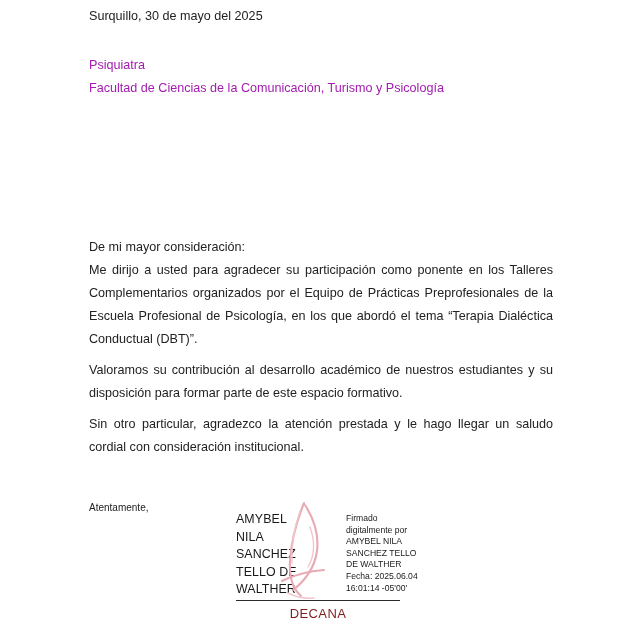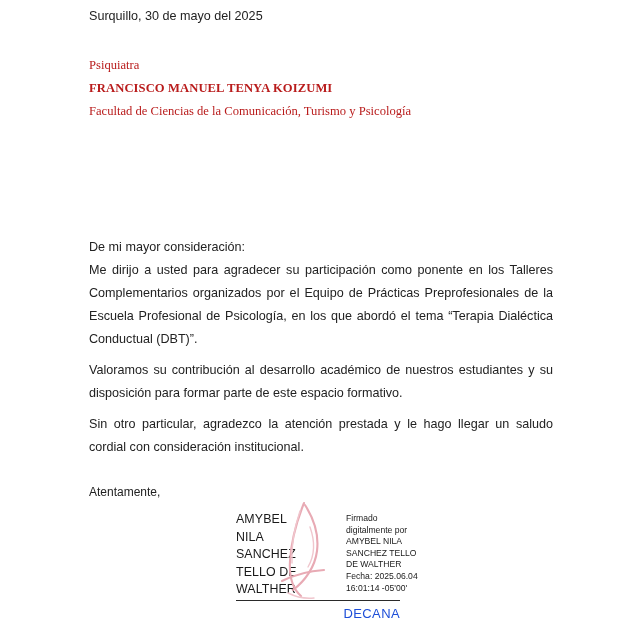--- a/index.html
+++ b/index.html
@@ -39,22 +39,21 @@
     color: #222;
   }
 
   .recipient {
     top: 54px;
   }
   .recipient .ln {
     font-size: 12.6px;
     line-height: 23px;
     white-space: nowrap;
-    color: #b91c1c;
-    font-family: Liberation Serif, serif;
+    color: #a21caf;
   }
   .recipient .ln.bold {
     font-weight: bold;
     letter-spacing: 0.1px;
   }
 
   .body-block {
     top: 236px;
   }
   .body-block .salutation {
@@ -69,22 +68,22 @@
     line-height: 23px;
     text-align: justify;
     text-justify: inter-word;
     color: #222;
   }
   .body-block p.para.gap {
     margin-top: 8px;
   }
 
   .closing {
-    top: 481px;
-    font-size: 12px;
+    top: 496px;
+    font-size: 10px;
     line-height: 23px;
     color: #222;
   }
 
   
   .sig-area {
     position: absolute;
     left: 236px;
     top: 505px;
     width: 200px;
@@ -135,37 +134,36 @@
     width: 164px;
     height: 0;
     border-top: 1.4px solid #2a2a2a;
   }
 
   .sig-role {
     position: absolute;
     left: 0;
     top: 99px;
     width: 164px;
-    text-align: right;
+    text-align: center;
     font-size: 13px;
     line-height: 20px;
-    color: #1d4ed8;
+    color: #7f1d1d;
     letter-spacing: 0.4px;
   }
 </style>
 </head>
 <body>
 
 <div class="page">
 
   <div class="col date-line">Surquillo, 30 de mayo del 2025</div>
 
   <div class="col recipient">
     <div class="ln">Psiquiatra</div>
-    <div class="ln bold">FRANCISCO MANUEL TENYA KOIZUMI</div>
     <div class="ln">Facultad de Ciencias de la Comunicación, Turismo y Psicología</div>
   </div>
 
   <div class="col body-block">
     <div class="salutation">De mi mayor consideración:</div>
     <p class="para">Me dirijo a usted para agradecer su participación como ponente en los Talleres Complementarios organizados por el Equipo de Prácticas Preprofesionales de la Escuela Profesional de Psicología, en los que abordó el tema “Terapia Dialéctica Conductual (DBT)”.</p>
     <p class="para gap">Valoramos su contribución al desarrollo académico de nuestros estudiantes y su disposición para formar parte de este espacio formativo.</p>
     <p class="para gap">Sin otro particular, agradezco la atención prestada y le hago llegar un saludo cordial con consideración institucional.</p>
   </div>
 

